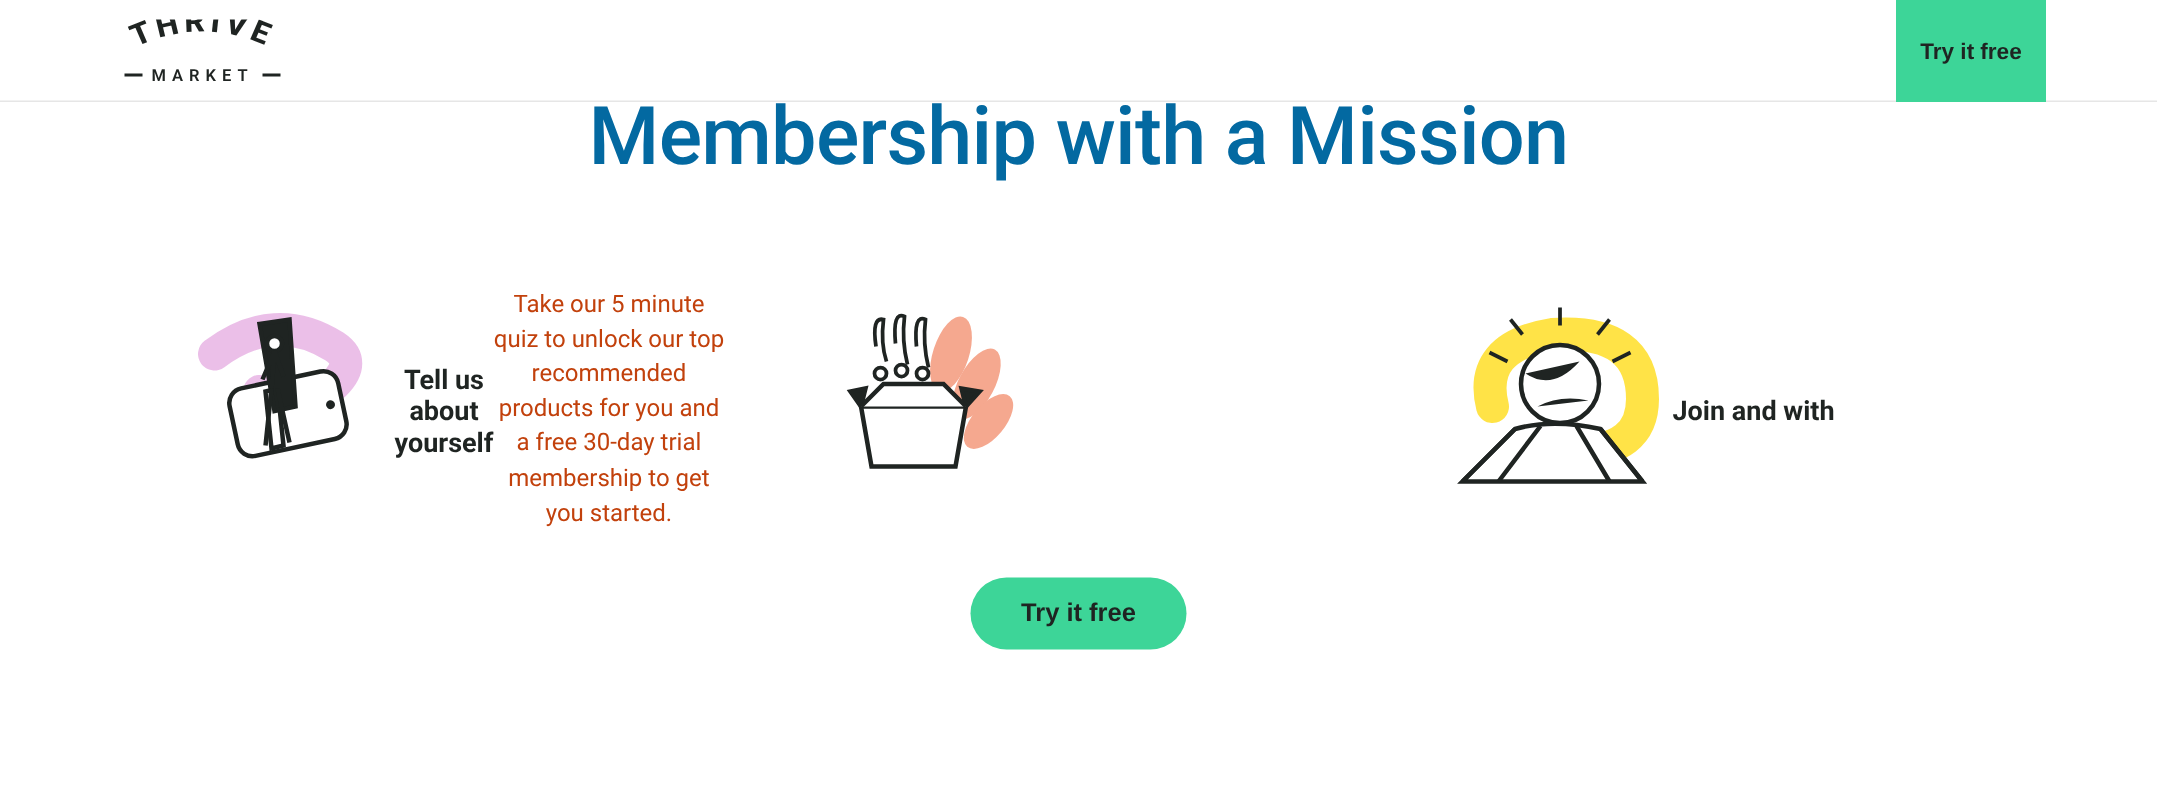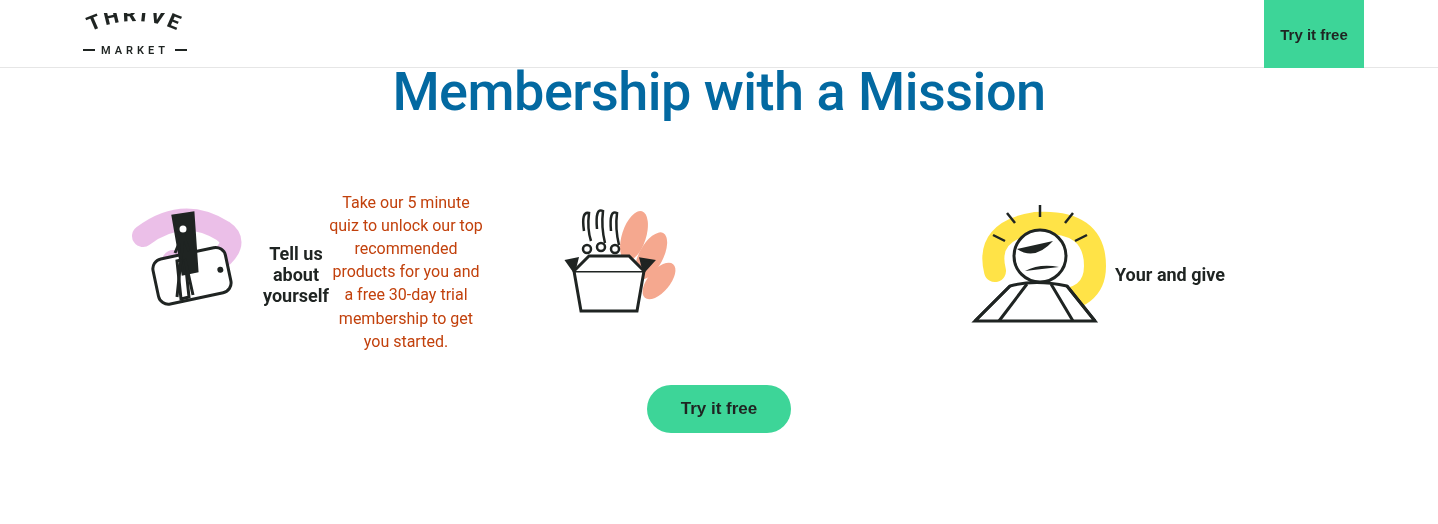--- a/index.html
+++ b/index.html
@@ -213,19 +213,19 @@
             <line x1="110" y1="22" x2="118" y2="12"></line>
             <line x1="50" y1="40" x2="38" y2="34"></line>
             <line x1="120" y1="40" x2="132" y2="34"></line>
           </g>
           <g stroke="#1f2422" stroke-width="3" fill="#fff">
             <path d="M55 85 Q80 78 112 85 L140 120 L20 120 Z" fill="#fff"></path>
             <path d="M55 85 L20 120 M112 85 L140 120 M72 83 L44 120 M96 83 L118 120"></path>
           </g>
         </svg>
       </div>
-      <div class="col-title">Your and give</div>
+      <div class="col-title">Join and with</div>
     </div>
 
   </div>
 
   <button class="pill-cta">Try it free</button>
 </main>
 
 </body></html>

